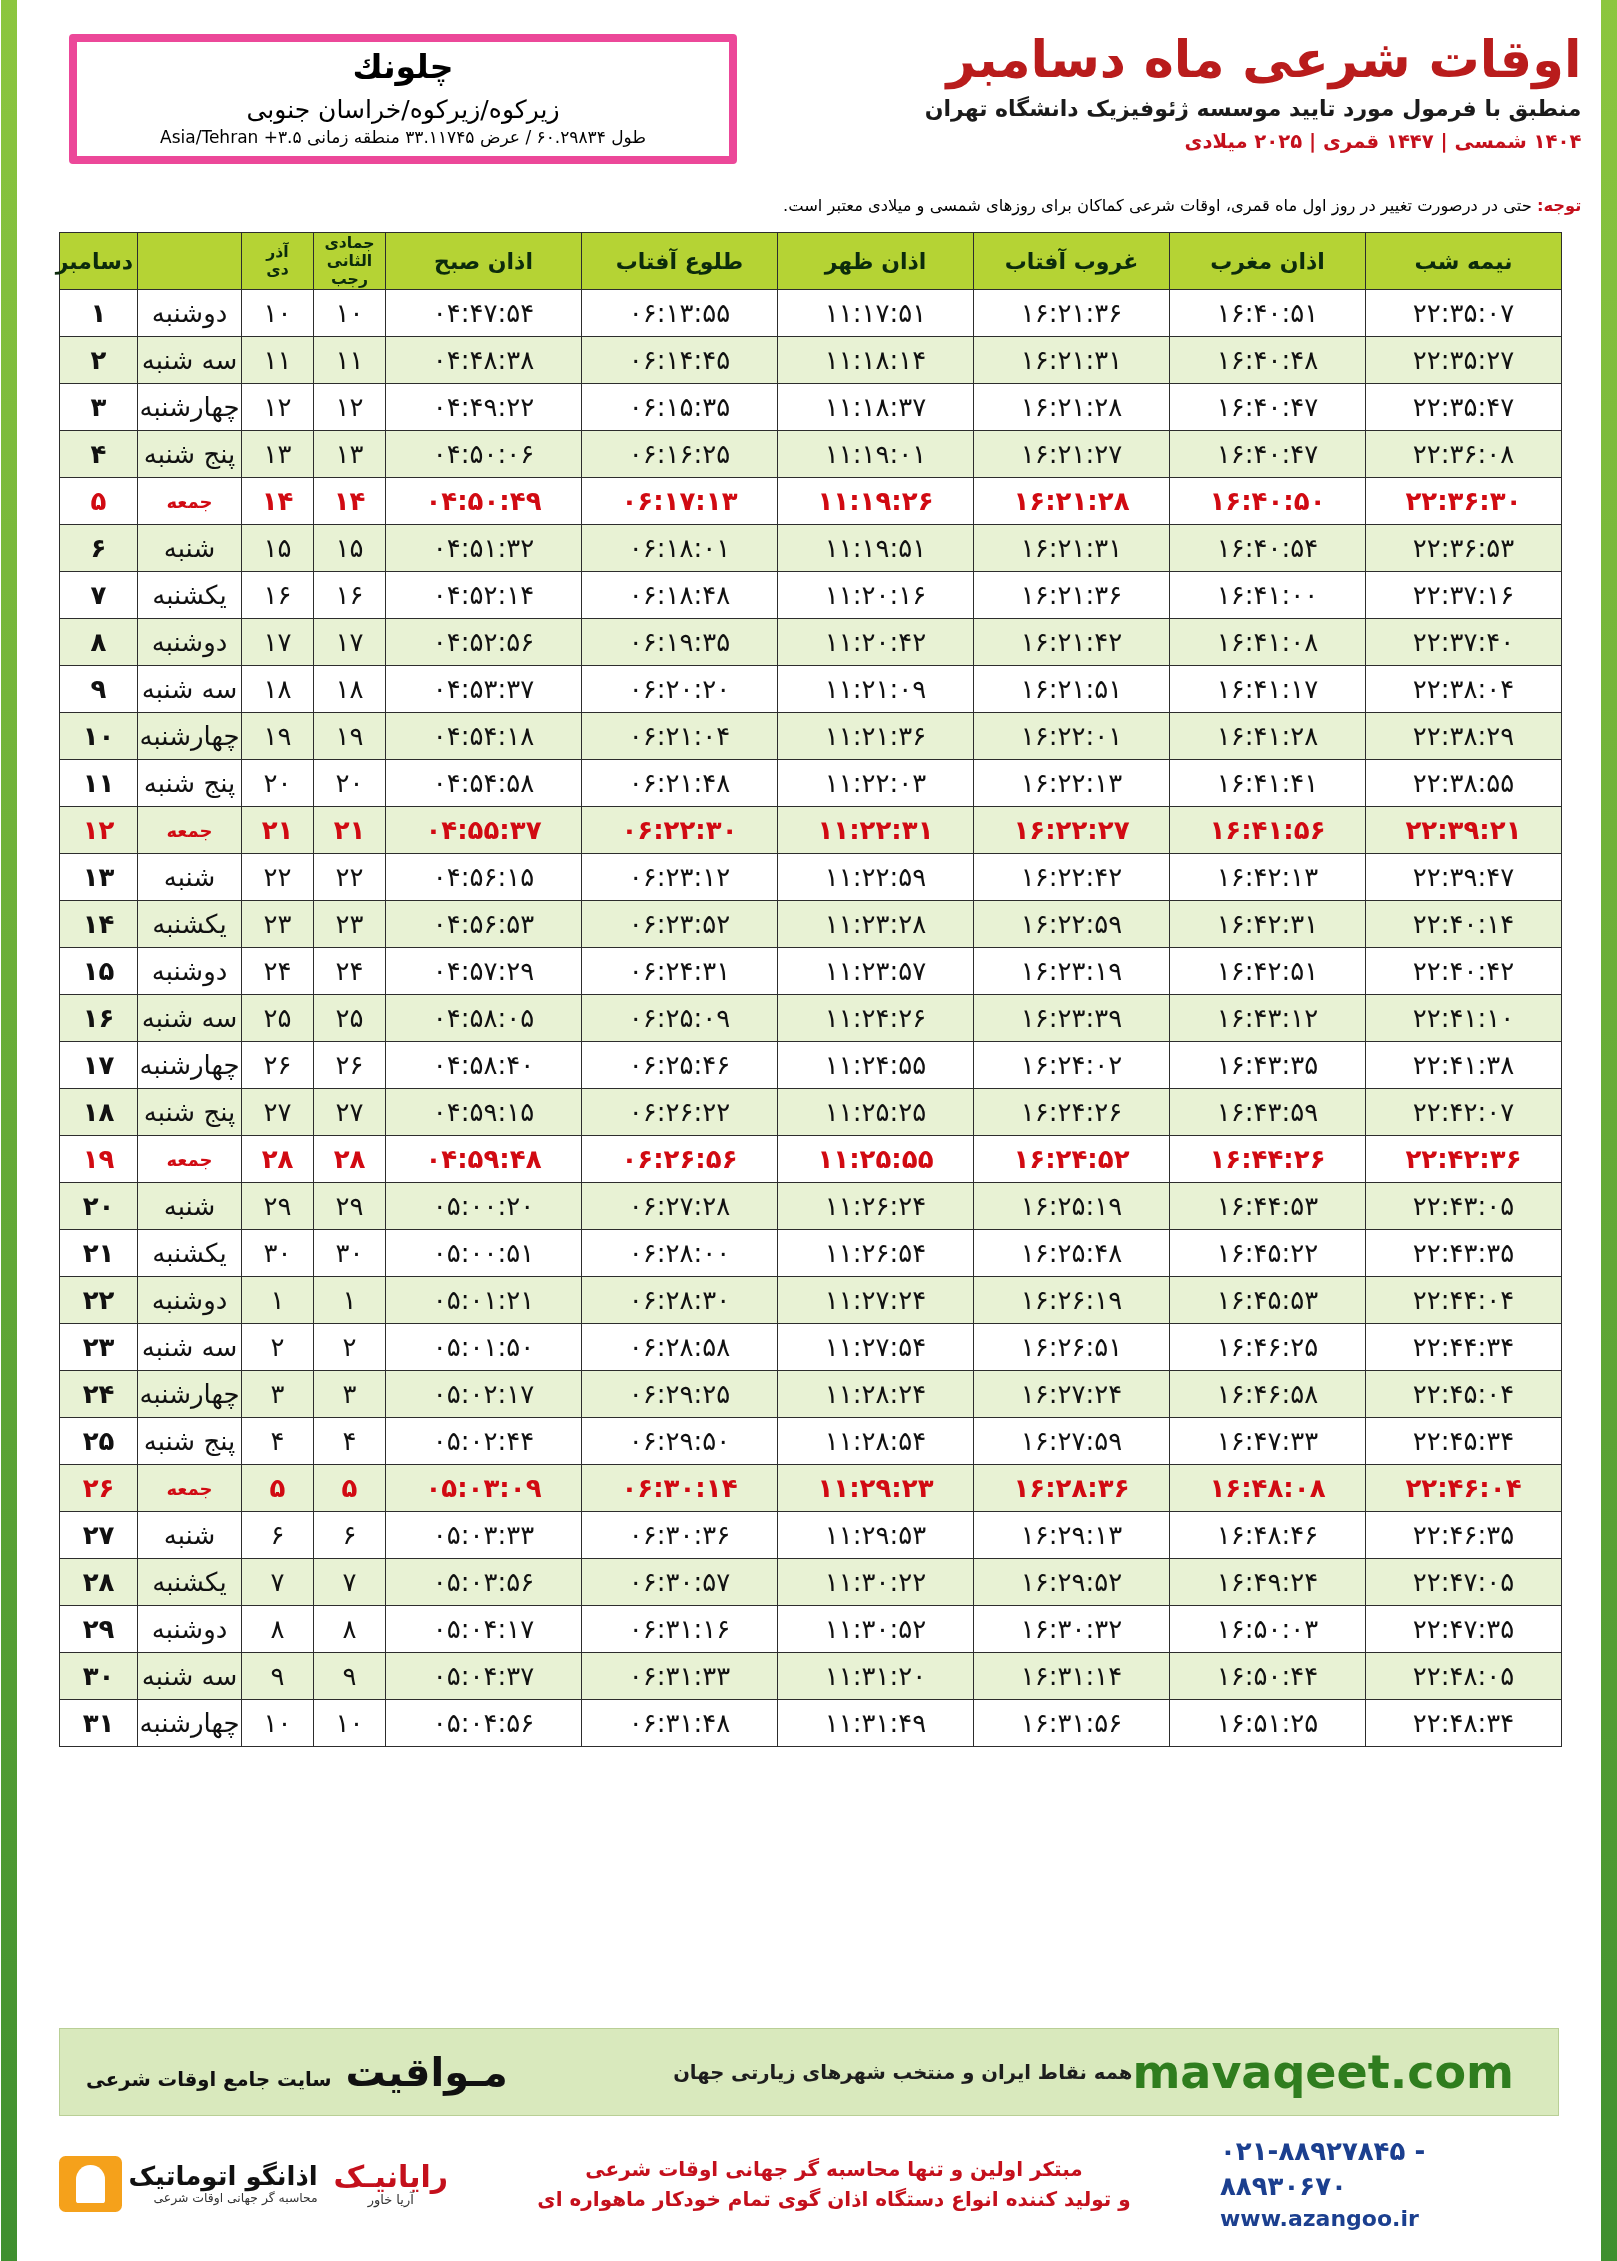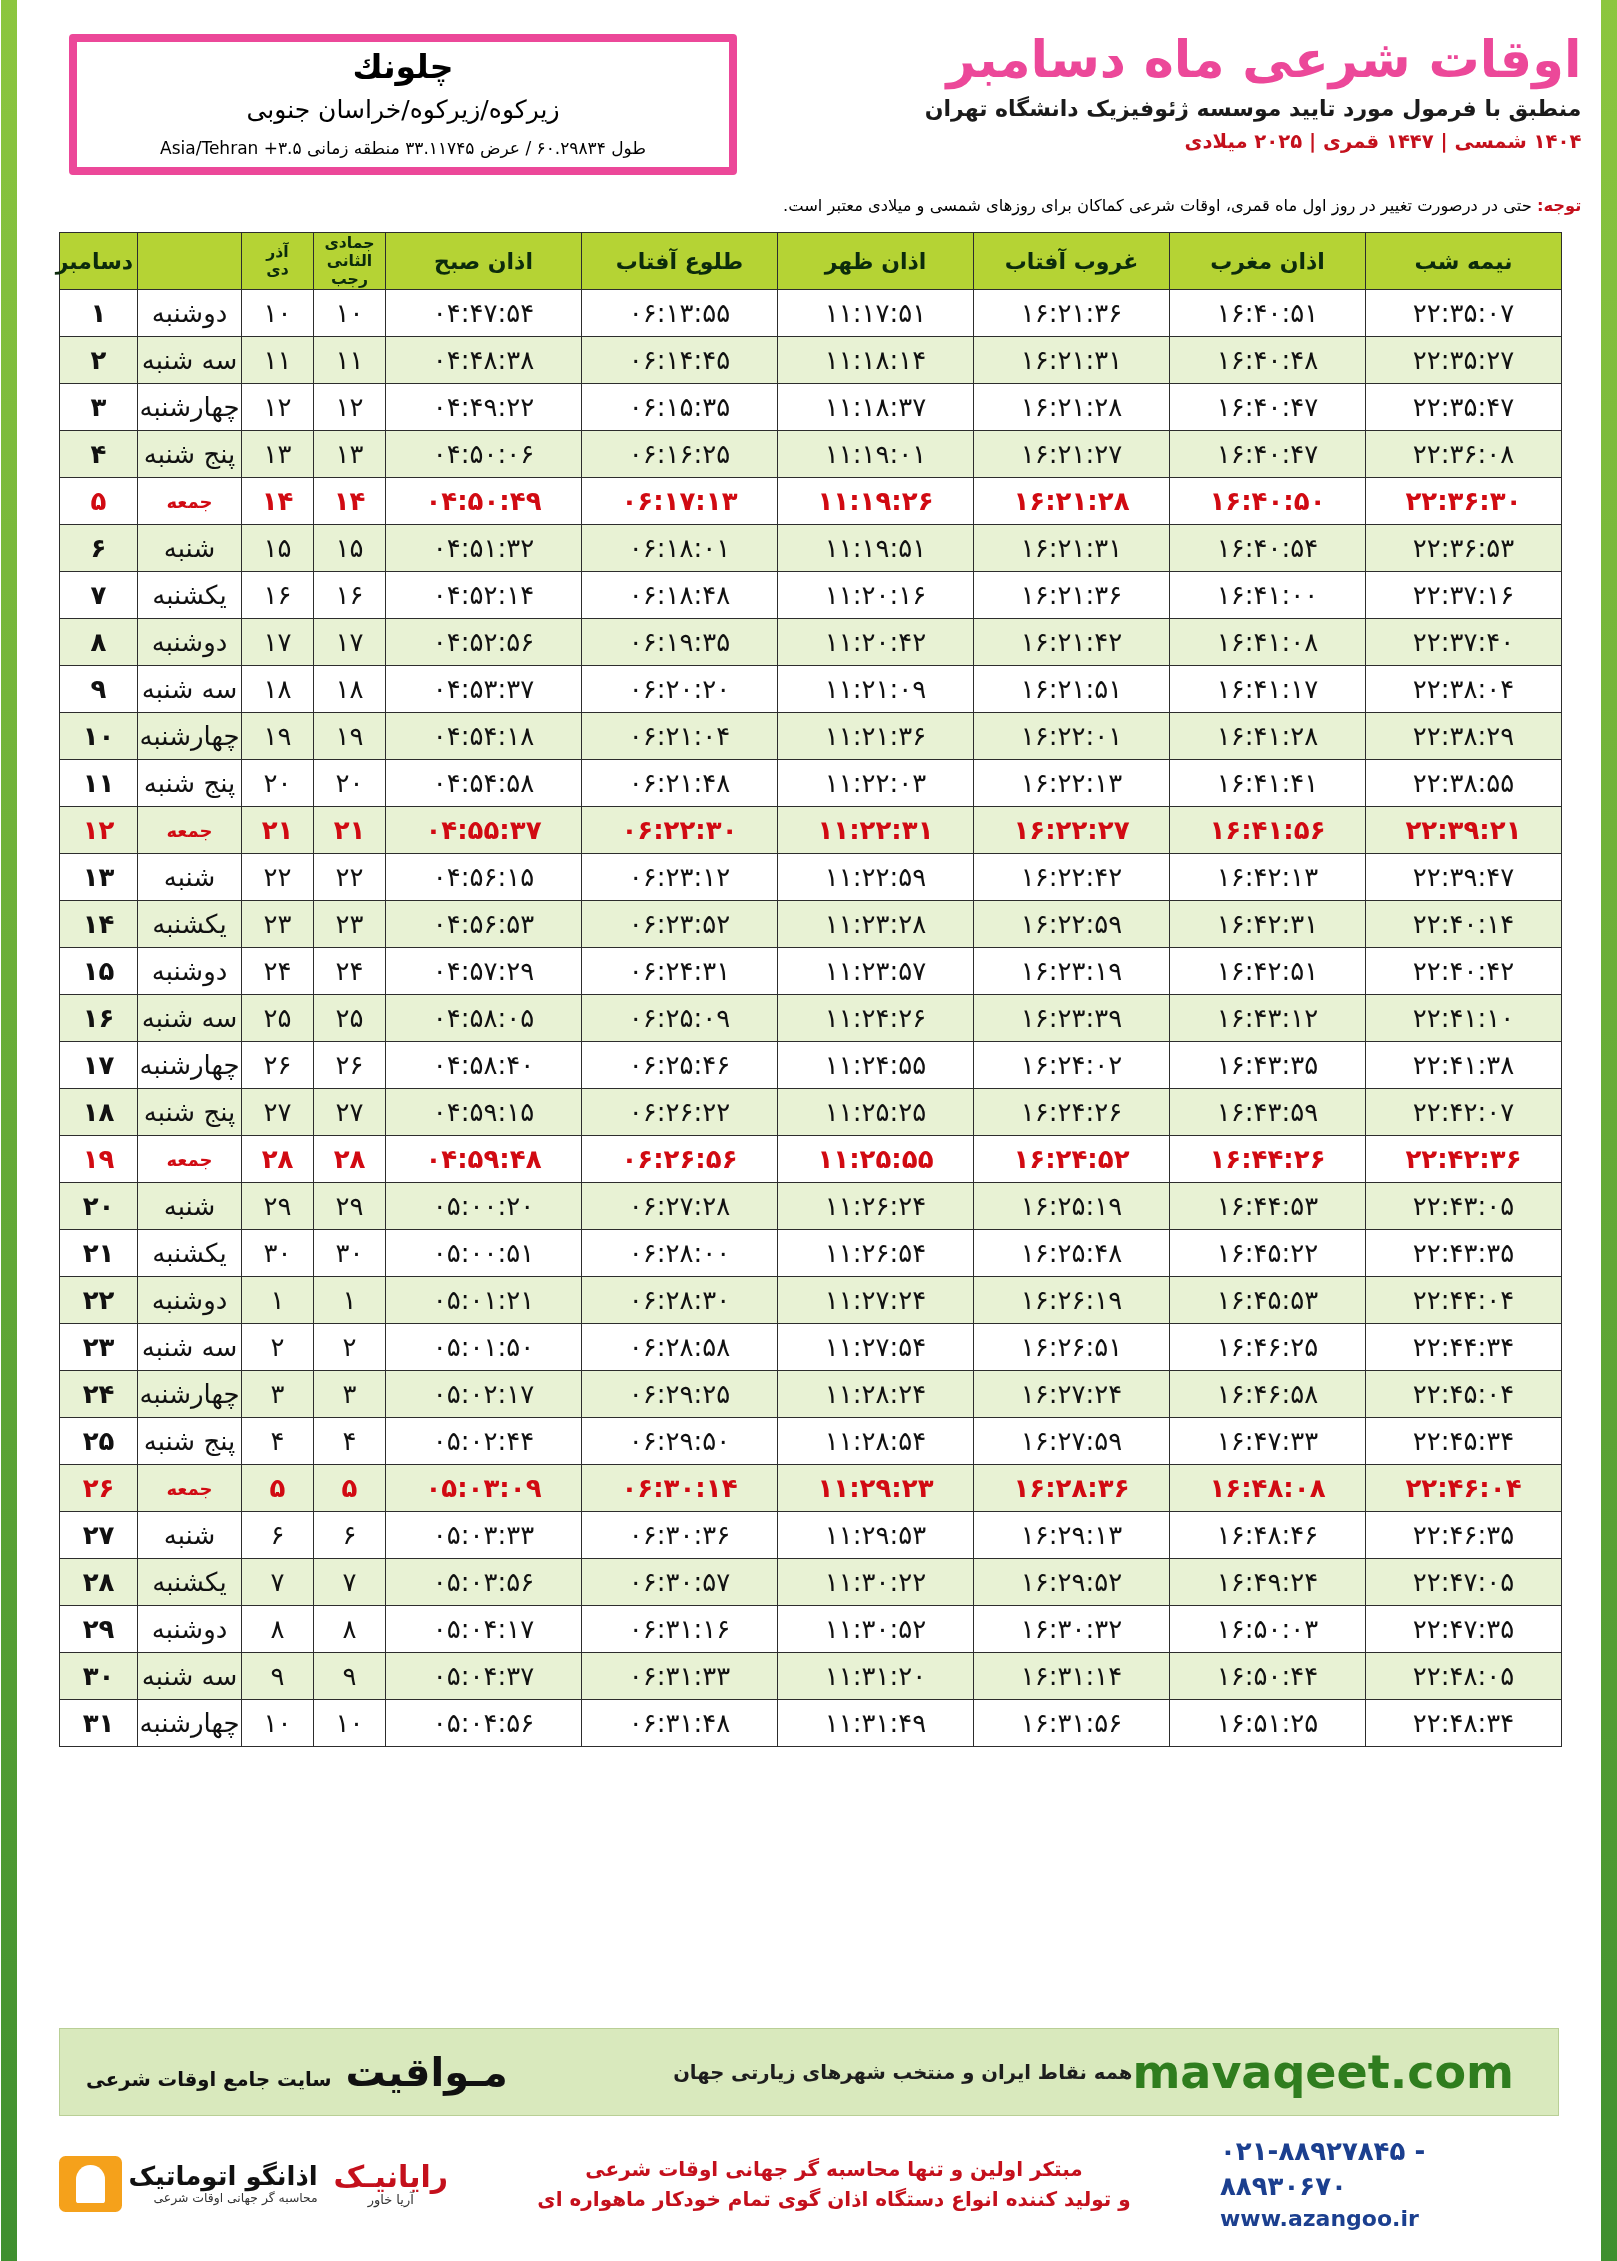--- a/index.html
+++ b/index.html
@@ -20,37 +20,37 @@
 
   
   .header{
     position:absolute;top:0;left:17px;right:17px;height:215px;
   }
   .title-block{
     position:absolute;right:19.6px;top:33px;text-align:right;color:#cf0a16;
     width:979px;
   }
   .title-main{
-    font-size:51px;font-weight:bold;color:#ec4899;line-height:1.05;
+    font-size:51px;font-weight:bold;color:#b91c1c;line-height:1.05;
     letter-spacing:-0.7px;
   }
   .title-sub{
     font-size:22px;font-weight:bold;color:#1b1b1b;margin-top:9px;
   }
   .title-dates{
     font-size:19.6px;font-weight:bold;color:#c4101c;margin-top:9px;
   }
   .loc-box{
     position:absolute;left:52px;top:34px;width:652px;
     border:8px solid #ec4899;border-radius:3.9px;background:#fff;
     text-align:center;padding:6.5px 0 9px 0;
   }
   .loc-name{font-size:33px;font-weight:bold;color:#000;line-height:1.1;}
   .loc-sub{font-size:25px;color:#000;margin-top:10px;}
-  .loc-coord{font-size:17px;color:#000;margin-top:14px;direction:rtl;}
+  .loc-coord{font-size:17px;color:#000;margin-top:3px;direction:rtl;}
   .note{
     position:absolute;right:19.6px;top:196px;font-size:16.3px;color:#000;
     text-align:right;width:1487px;
   }
   .note b{color:#c4101c;}
 
   
   table.cal{
     position:absolute;top:232px;left:59px;
     border-collapse:collapse;

